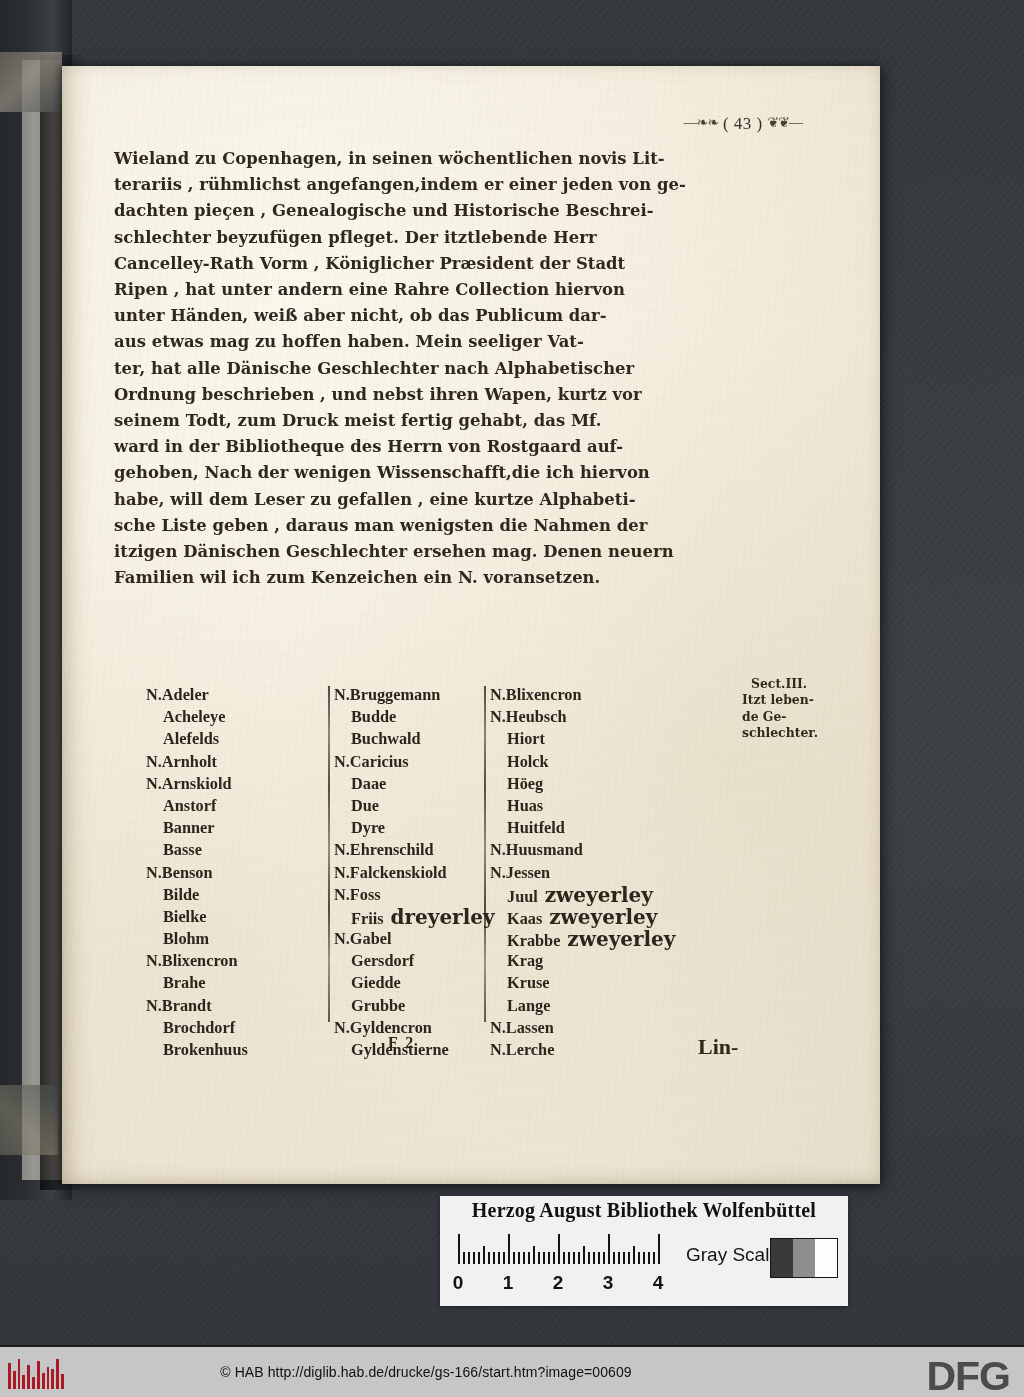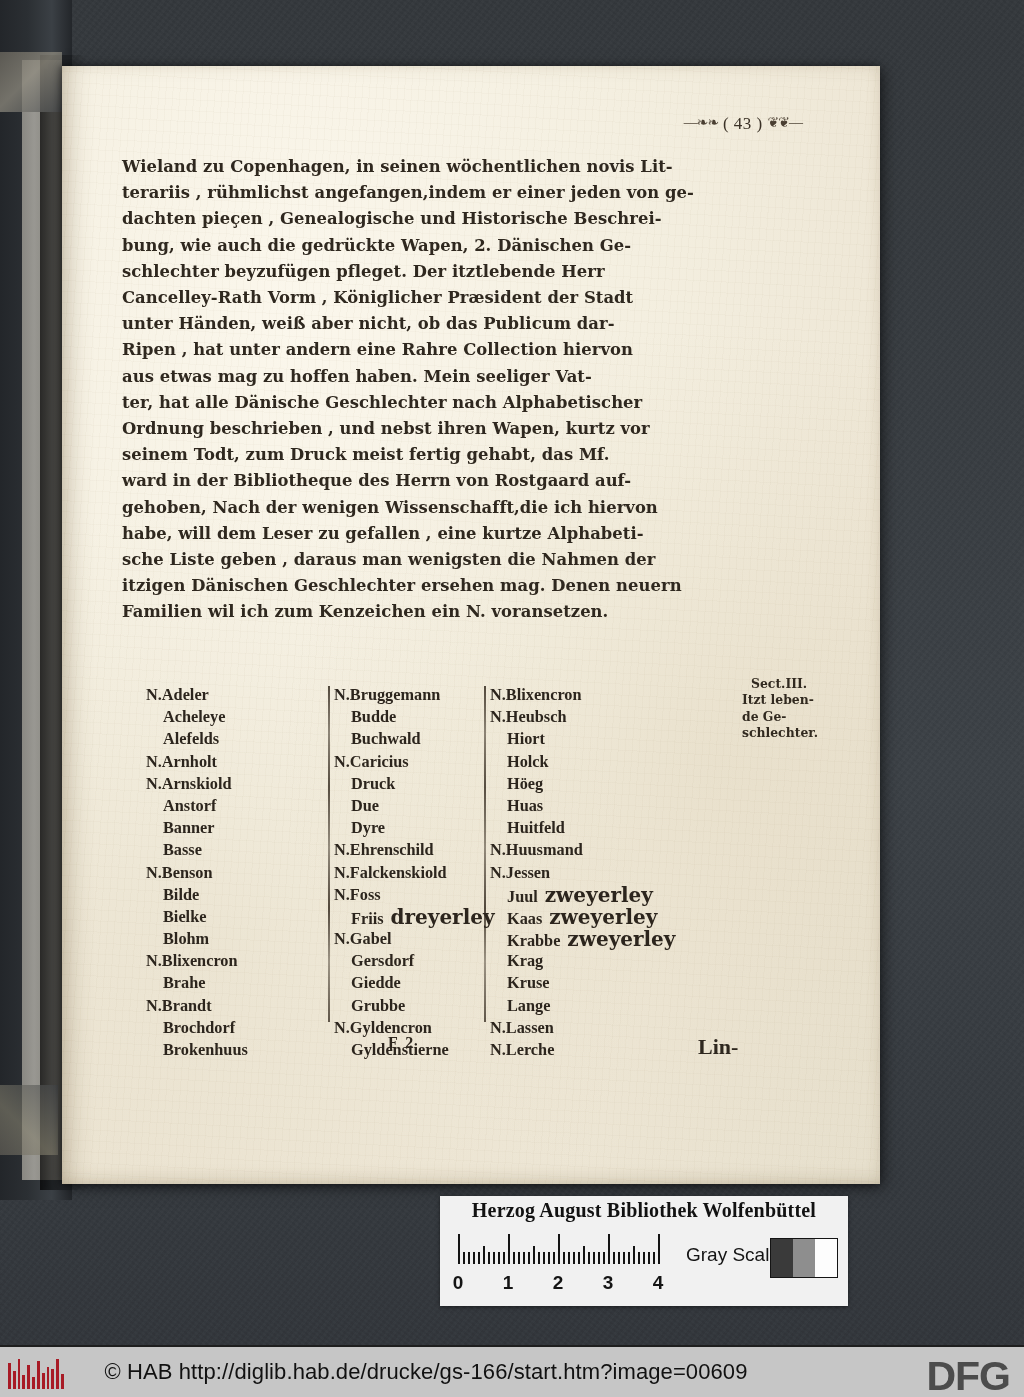--- a/index.html
+++ b/index.html
@@ -104,21 +104,21 @@
     margin-left:4px;
     font-family:"DejaVu Serif", serif;
     font-size:16.4px;
     line-height:26.2px;
     color:#2f281f;
     text-align:justify;
     font-weight:600;
     letter-spacing:.05px;
     -webkit-font-smoothing:none;
   }
-  #body-text .p{ margin:16px; }
+  #body-text .p{ margin:8px; }
   #body-text .ln{ display:block; white-space:nowrap; }
 
   
   #names-block{
     position:absolute;
     left:40px;top:570px;
     width:700px;
     height:360px;
     text-decoration:underline;
   }
@@ -232,21 +232,21 @@
   
   #bottom-bar{
     position:absolute;left:0;bottom:0;width:1024px;height:50px;
     background:#c6c6c6;
     border-top:2px solid #1e1e1e;
   }
   #copyright{
     position:absolute;left:0;top:0;width:852px;height:50px;
     display:flex;align-items:center;justify-content:center;
     font-family:"Liberation Sans", sans-serif;
-    font-size:22px;color:#111;
+    font-size:14px;color:#111;
     letter-spacing:.1px;
   }
   #hab-logo{
     position:absolute;left:8px;top:8px;width:56px;height:34px;
     display:flex;align-items:flex-end;gap:2px;
   }
   .bar{ width:4px;background:#a81b26; }
   #dfg-logo{
     position:absolute;right:14px;top:6px;
     font-family:"Liberation Sans", sans-serif;
@@ -275,25 +275,24 @@
       <span class="head-orn">—❧❧</span>
       <span class="head-num">( 43 )</span>
       <span class="head-orn">❦❦—</span>
     </div>
 
     <div id="body-text">
       <div class="p">
           <span class="ln">Wieland zu Copenhagen, in seinen wöchentlichen novis Lit-</span>
           <span class="ln">terariis , rühmlichst angefangen,indem er einer jeden von ge-</span>
           <span class="ln">dachten pieçen , Genealogische und Historische Beschrei-</span>
-          <span class="ln">bung, wie auch die gedrückte Wapen, 2. Dänischen Ge-</span>
           <span class="ln">schlechter beyzufügen pfleget.      Der itztlebende Herr</span>
           <span class="ln">Cancelley-Rath Vorm , Königlicher Præsident der Stadt</span>
+          <span class="ln">Ripen , hat unter andern eine Rahre Collection hiervon</span>
           <span class="ln">unter Händen, weiß aber nicht, ob das Publicum dar-</span>
-          <span class="ln">Ripen , hat unter andern eine Rahre Collection hiervon</span>
           <span class="ln">aus etwas mag zu hoffen haben.   Mein seeliger Vat-</span>
           <span class="ln">ter, hat alle Dänische Geschlechter nach Alphabetischer</span>
           <span class="ln">Ordnung beschrieben , und nebst ihren Wapen, kurtz vor</span>
           <span class="ln">seinem Todt, zum Druck meist fertig gehabt, das Mf.</span>
           <span class="ln">ward in der Bibliotheque des Herrn von Rostgaard auf-</span>
           <span class="ln">gehoben,   Nach der wenigen Wissenschafft,die ich hiervon</span>
           <span class="ln">habe, will dem Leser zu gefallen , eine kurtze Alphabeti-</span>
           <span class="ln">sche Liste geben , daraus man wenigsten die Nahmen der</span>
           <span class="ln">itzigen Dänischen Geschlechter ersehen mag. Denen neuern</span>
           <span class="ln">Familien wil ich zum Kenzeichen ein N. voransetzen.</span>
@@ -321,21 +320,21 @@
           <div class="name-row"><span class="pfx pfx-blank"></span><span>Brahe</span></div>
           <div class="name-row"><span class="pfx pfx-n">N.</span><span>Brandt</span></div>
           <div class="name-row"><span class="pfx pfx-blank"></span><span>Brochdorf</span></div>
           <div class="name-row"><span class="pfx pfx-blank"></span><span>Brokenhuus</span></div>
         </div>
       <div class="name-col" id="col-2">
           <div class="name-row"><span class="pfx pfx-n">N.</span><span>Bruggemann</span></div>
           <div class="name-row"><span class="pfx pfx-blank"></span><span>Budde</span></div>
           <div class="name-row"><span class="pfx pfx-blank"></span><span>Buchwald</span></div>
           <div class="name-row"><span class="pfx pfx-n">N.</span><span>Caricius</span></div>
-          <div class="name-row"><span class="pfx pfx-blank"></span><span>Druck</span></div>
+          <div class="name-row"><span class="pfx pfx-blank"></span><span>Daae</span></div>
           <div class="name-row"><span class="pfx pfx-blank"></span><span>Due</span></div>
           <div class="name-row"><span class="pfx pfx-blank"></span><span>Dyre</span></div>
           <div class="name-row"><span class="pfx pfx-n">N.</span><span>Ehrenschild</span></div>
           <div class="name-row"><span class="pfx pfx-n">N.</span><span>Falckenskiold</span></div>
           <div class="name-row"><span class="pfx pfx-n">N.</span><span>Foss</span></div>
           <div class="name-row"><span class="pfx pfx-blank"></span><span>Friis</span><span class="frak"> dreyerley</span></div>
           <div class="name-row"><span class="pfx pfx-n">N.</span><span>Gabel</span></div>
           <div class="name-row"><span class="pfx pfx-blank"></span><span>Gersdorf</span></div>
           <div class="name-row"><span class="pfx pfx-blank"></span><span>Giedde</span></div>
           <div class="name-row"><span class="pfx pfx-blank"></span><span>Grubbe</span></div>

